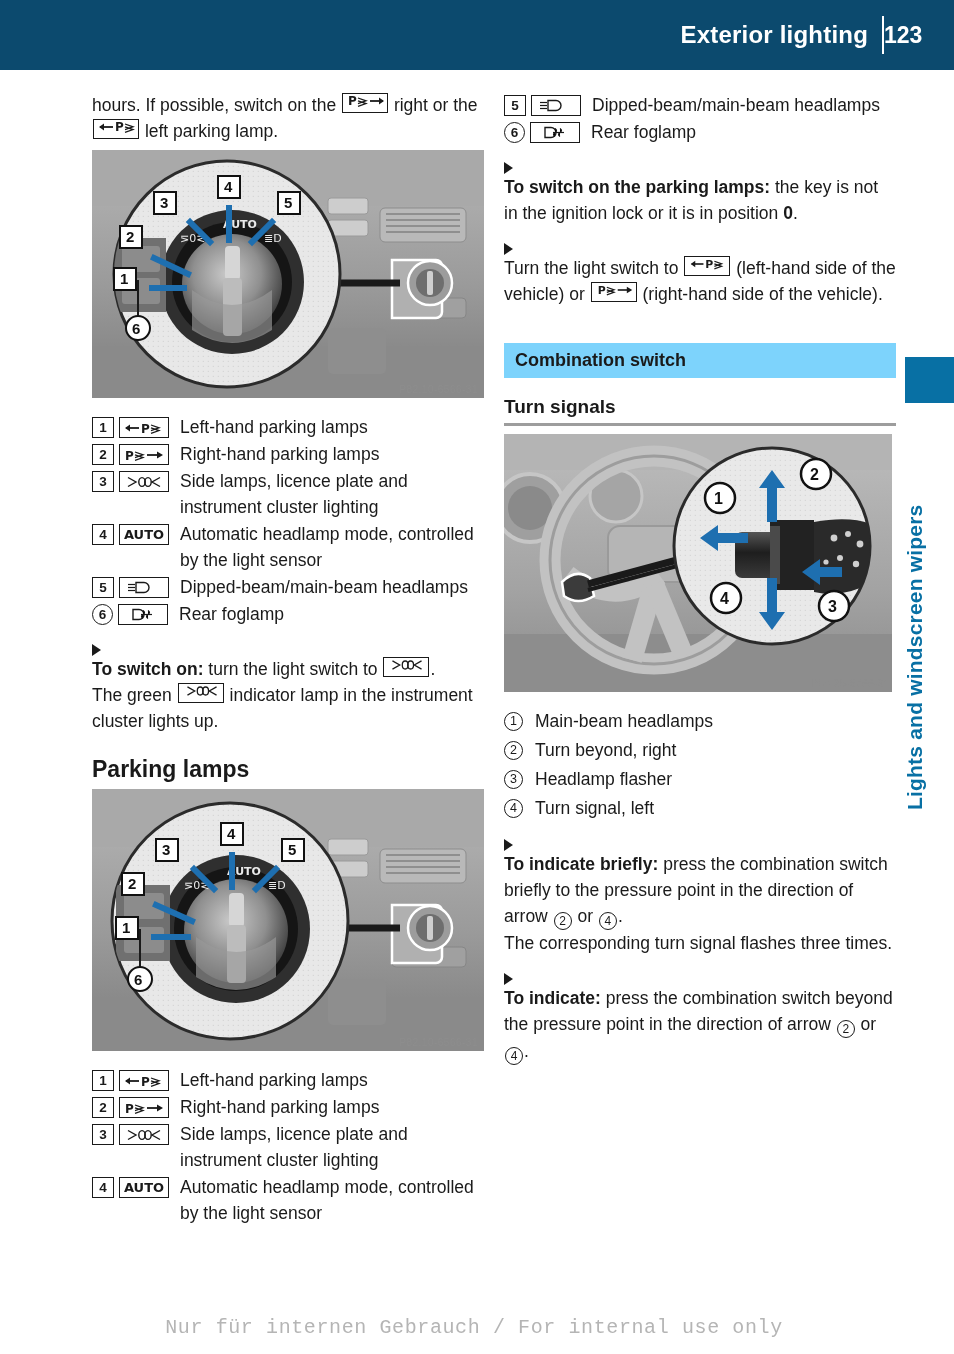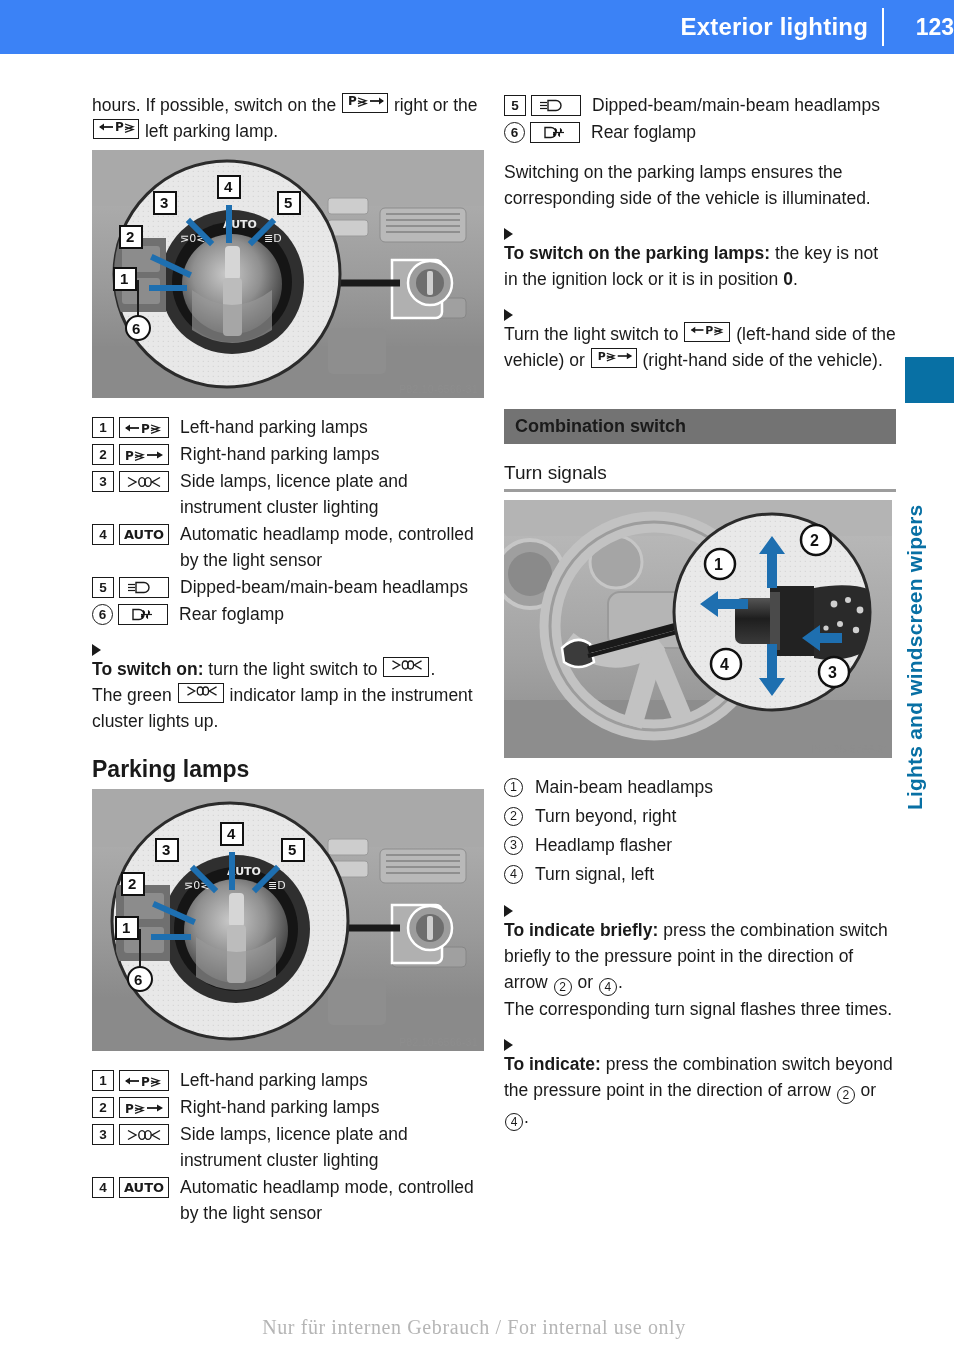--- a/index.html
+++ b/index.html
@@ -9,32 +9,32 @@
     background: #ffffff;
     font-family: "Liberation Sans", sans-serif;
     color: #1a1a1a;
     position: relative;
     overflow: hidden;
   }
 
   
   .header-bar {
     position:absolute; top:0; left:0;
-    width:954px; height:54px;
-    background:#3b82f6;
+    width:954px; height:70px;
+    background:#0c4a6e;
     display:flex; align-items:center; justify-content:flex-end;
   }
   .header-title {
     font-size:24px; font-weight:bold; color:#ffffff;
     letter-spacing:.2px; padding-right:14px;
   }
   .header-sep { width:2px; height:38px; background:#ffffff; }
   .header-page {
     font-size:23px; font-weight:bold; color:#ffffff;
-    width:70px; text-align:right;
+    width:70px; text-align:left;
   }
 
   
   .side-tab {
     position:absolute; left:905px; top:357px;
     width:49px; height:46px; background:#0870a4;
   }
   .side-label {
     position:absolute; left:903px; top:410px;
     width:40px; height:400px;
@@ -121,35 +121,35 @@
     content:""; display:block;
     border-left:9px solid #1a1a1a;
     border-top:6px solid transparent;
     border-bottom:6px solid transparent;
   }
   .bullet .btext { flex:1 1 auto; font-size:17.5px; line-height:26px; }
   b, .b { font-weight:bold; }
 
   
   .sec-head {
-    background:#737373; color:#1a1a1a;
+    background:#7dd3fc; color:#1a1a1a;
     font-size:18px; font-weight:bold;
     padding:7px 0 7px 11px; margin:0;
   }
   .sub-head {
-    font-size:19px; font-weight:normal; margin:18px 0 0 0;
+    font-size:19px; font-weight:bold; margin:18px 0 0 0;
   }
   .sub-rule { height:3px; background:#9d9d9d; margin-top:5px; }
   .sub-head-plain { font-size:23px; font-weight:bold; margin:0; }
 
   
   .footer {
     position:absolute; left:0; top:1316px; width:948px;
     text-align:center; font-size:20px; color:#b5b5b5;
-    letter-spacing:.6px; font-family:Liberation Serif, serif;
+    letter-spacing:.6px; font-family:Liberation Mono, monospace;
   }
 
   
   .photo { display:block; }
 </style>
 </head>
 <body>
 
 <div class="header-bar">
   <span class="header-title">Exterior lighting</span>
@@ -562,21 +562,20 @@
             <path d="M22 3.5 q3 2 0 4 q-3 2 0 4"></path>
             <path d="M27 3.5 q3 2 0 4 q-3 2 0 4"></path>
           </g>
           <line x1="20" y1="7.5" x2="31" y2="7.5" stroke="#1a1a1a" stroke-width="1.2"></line>
         </svg>
       </span>
       <span class="lg-text">Rear foglamp</span>
     </div>
   </div>
 
-  <p class="para" style="margin-top:14px;">Switching on the parking lamps ensures the corresponding side of the vehicle is illuminated.</p>
 
   <div class="bullet">
     <span class="tri"></span>
     <span class="btext">
       <b>To switch on the parking lamps:</b>
       <span>the key is not in the ignition lock or it is in position</span>
       <b>0</b><span>.</span>
     </span>
   </div>
 

